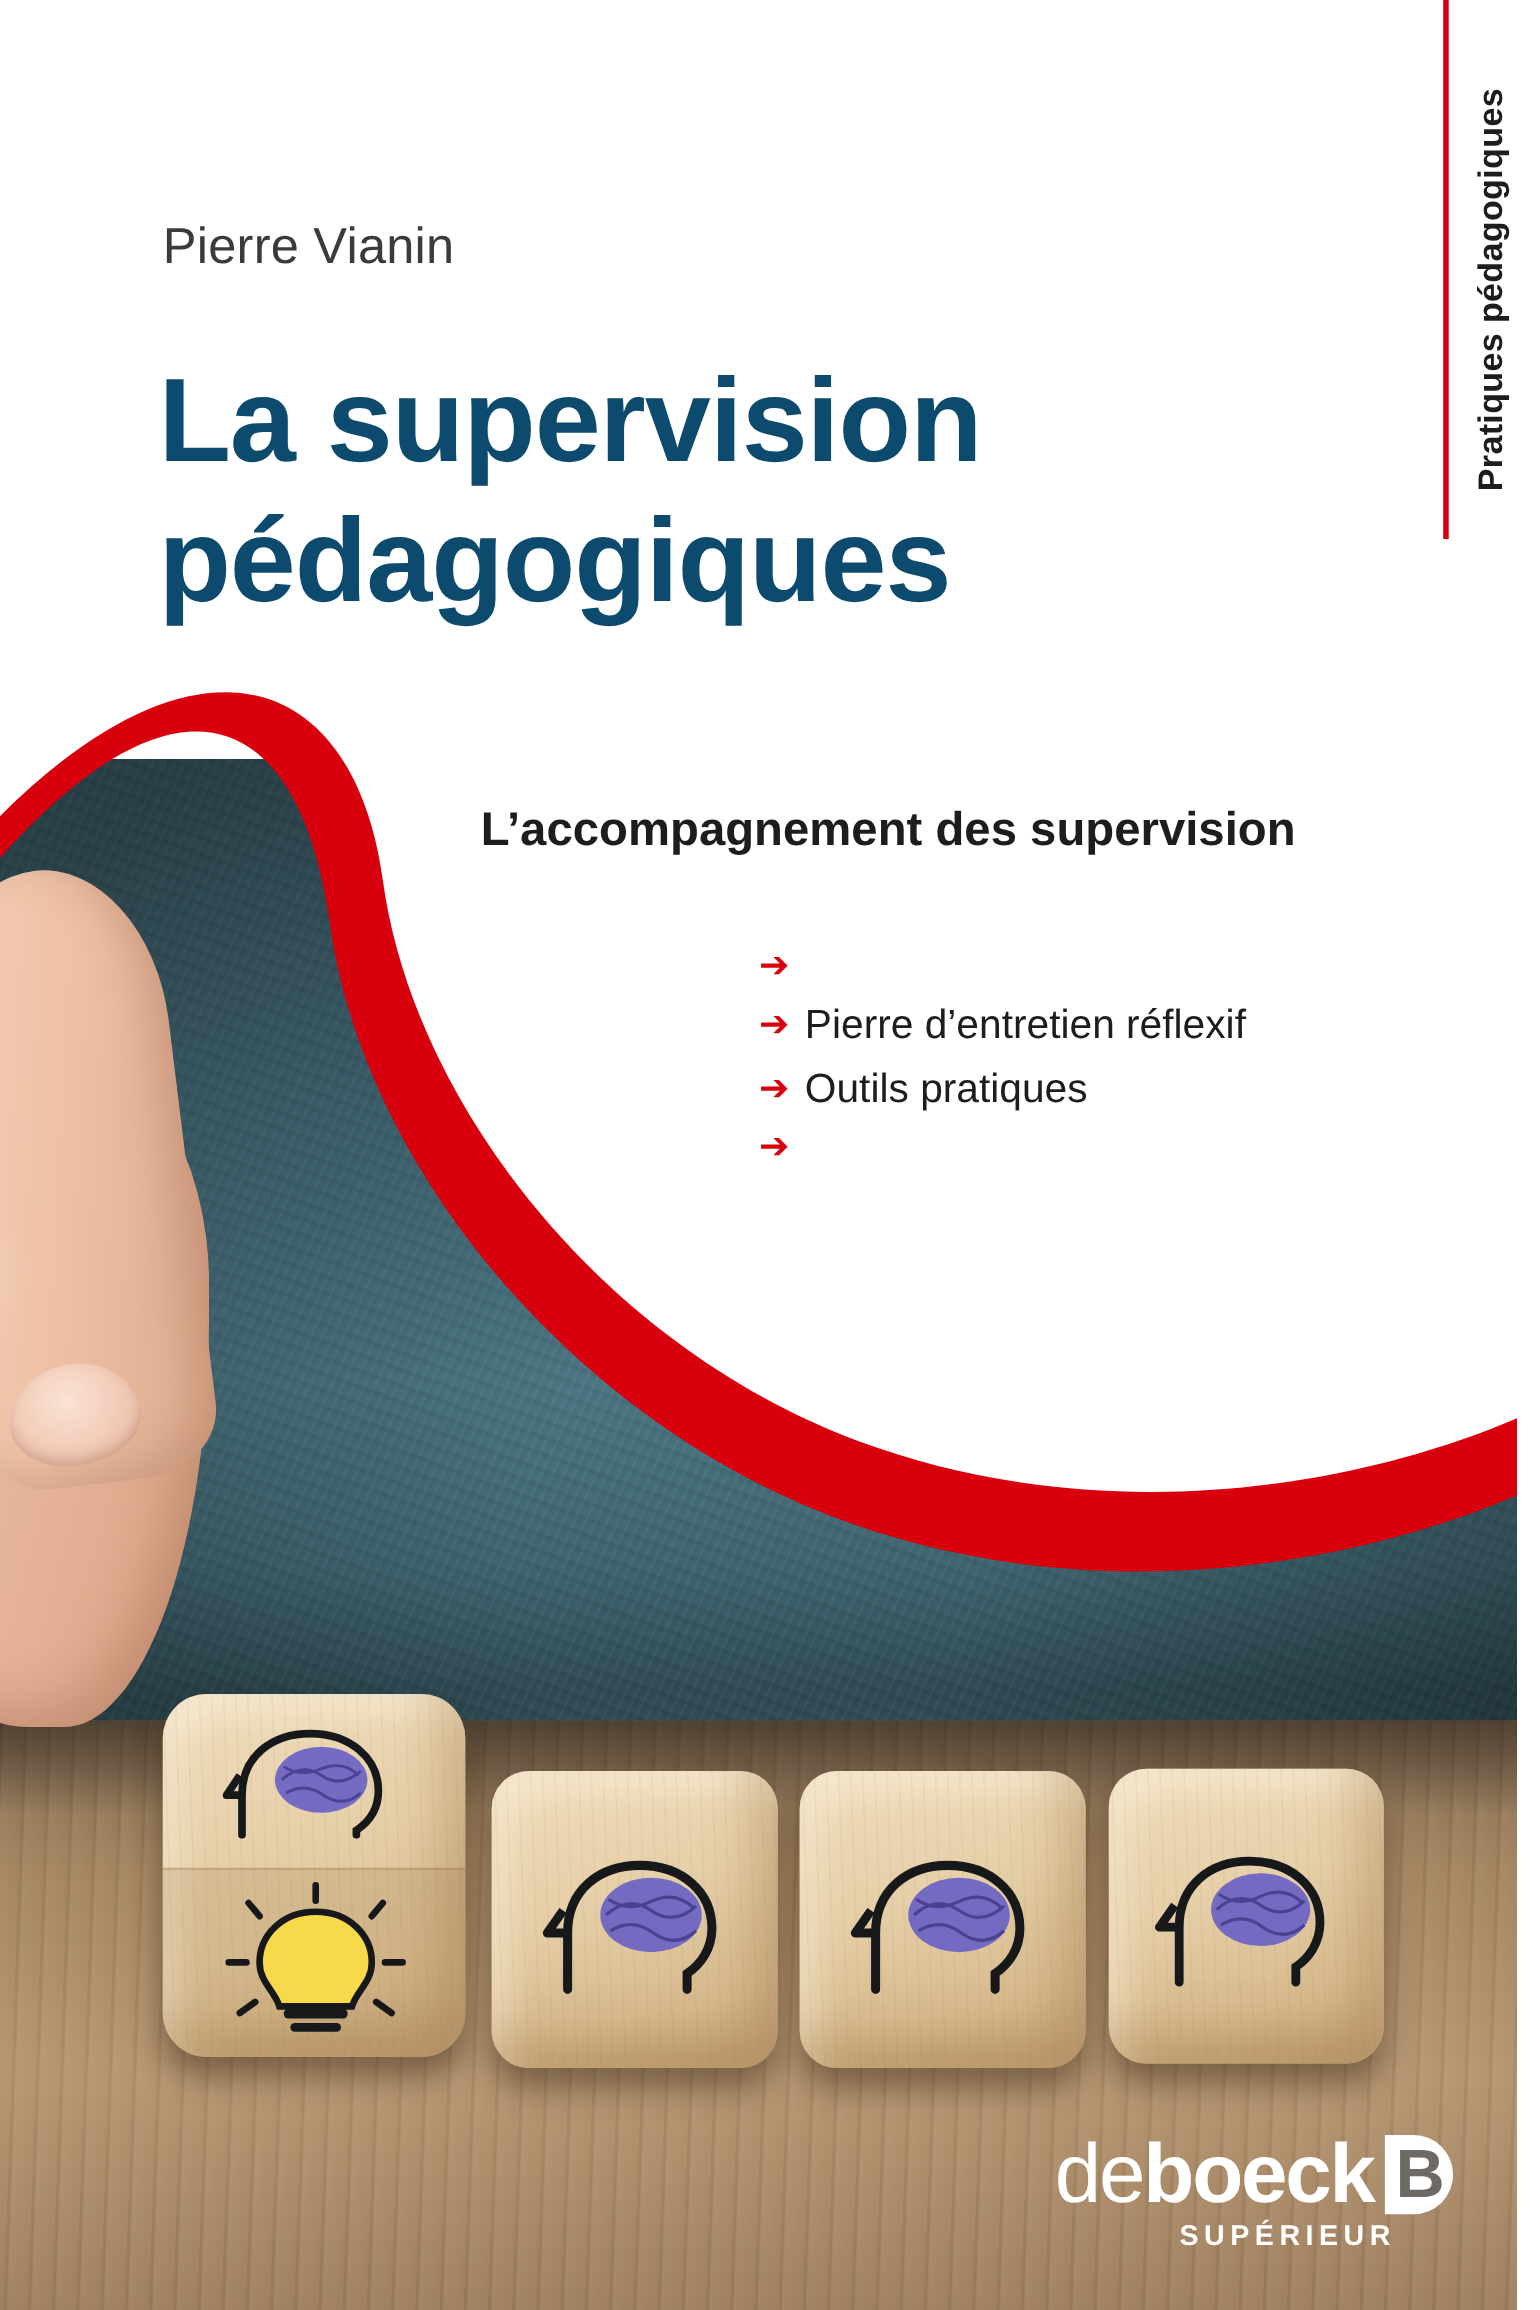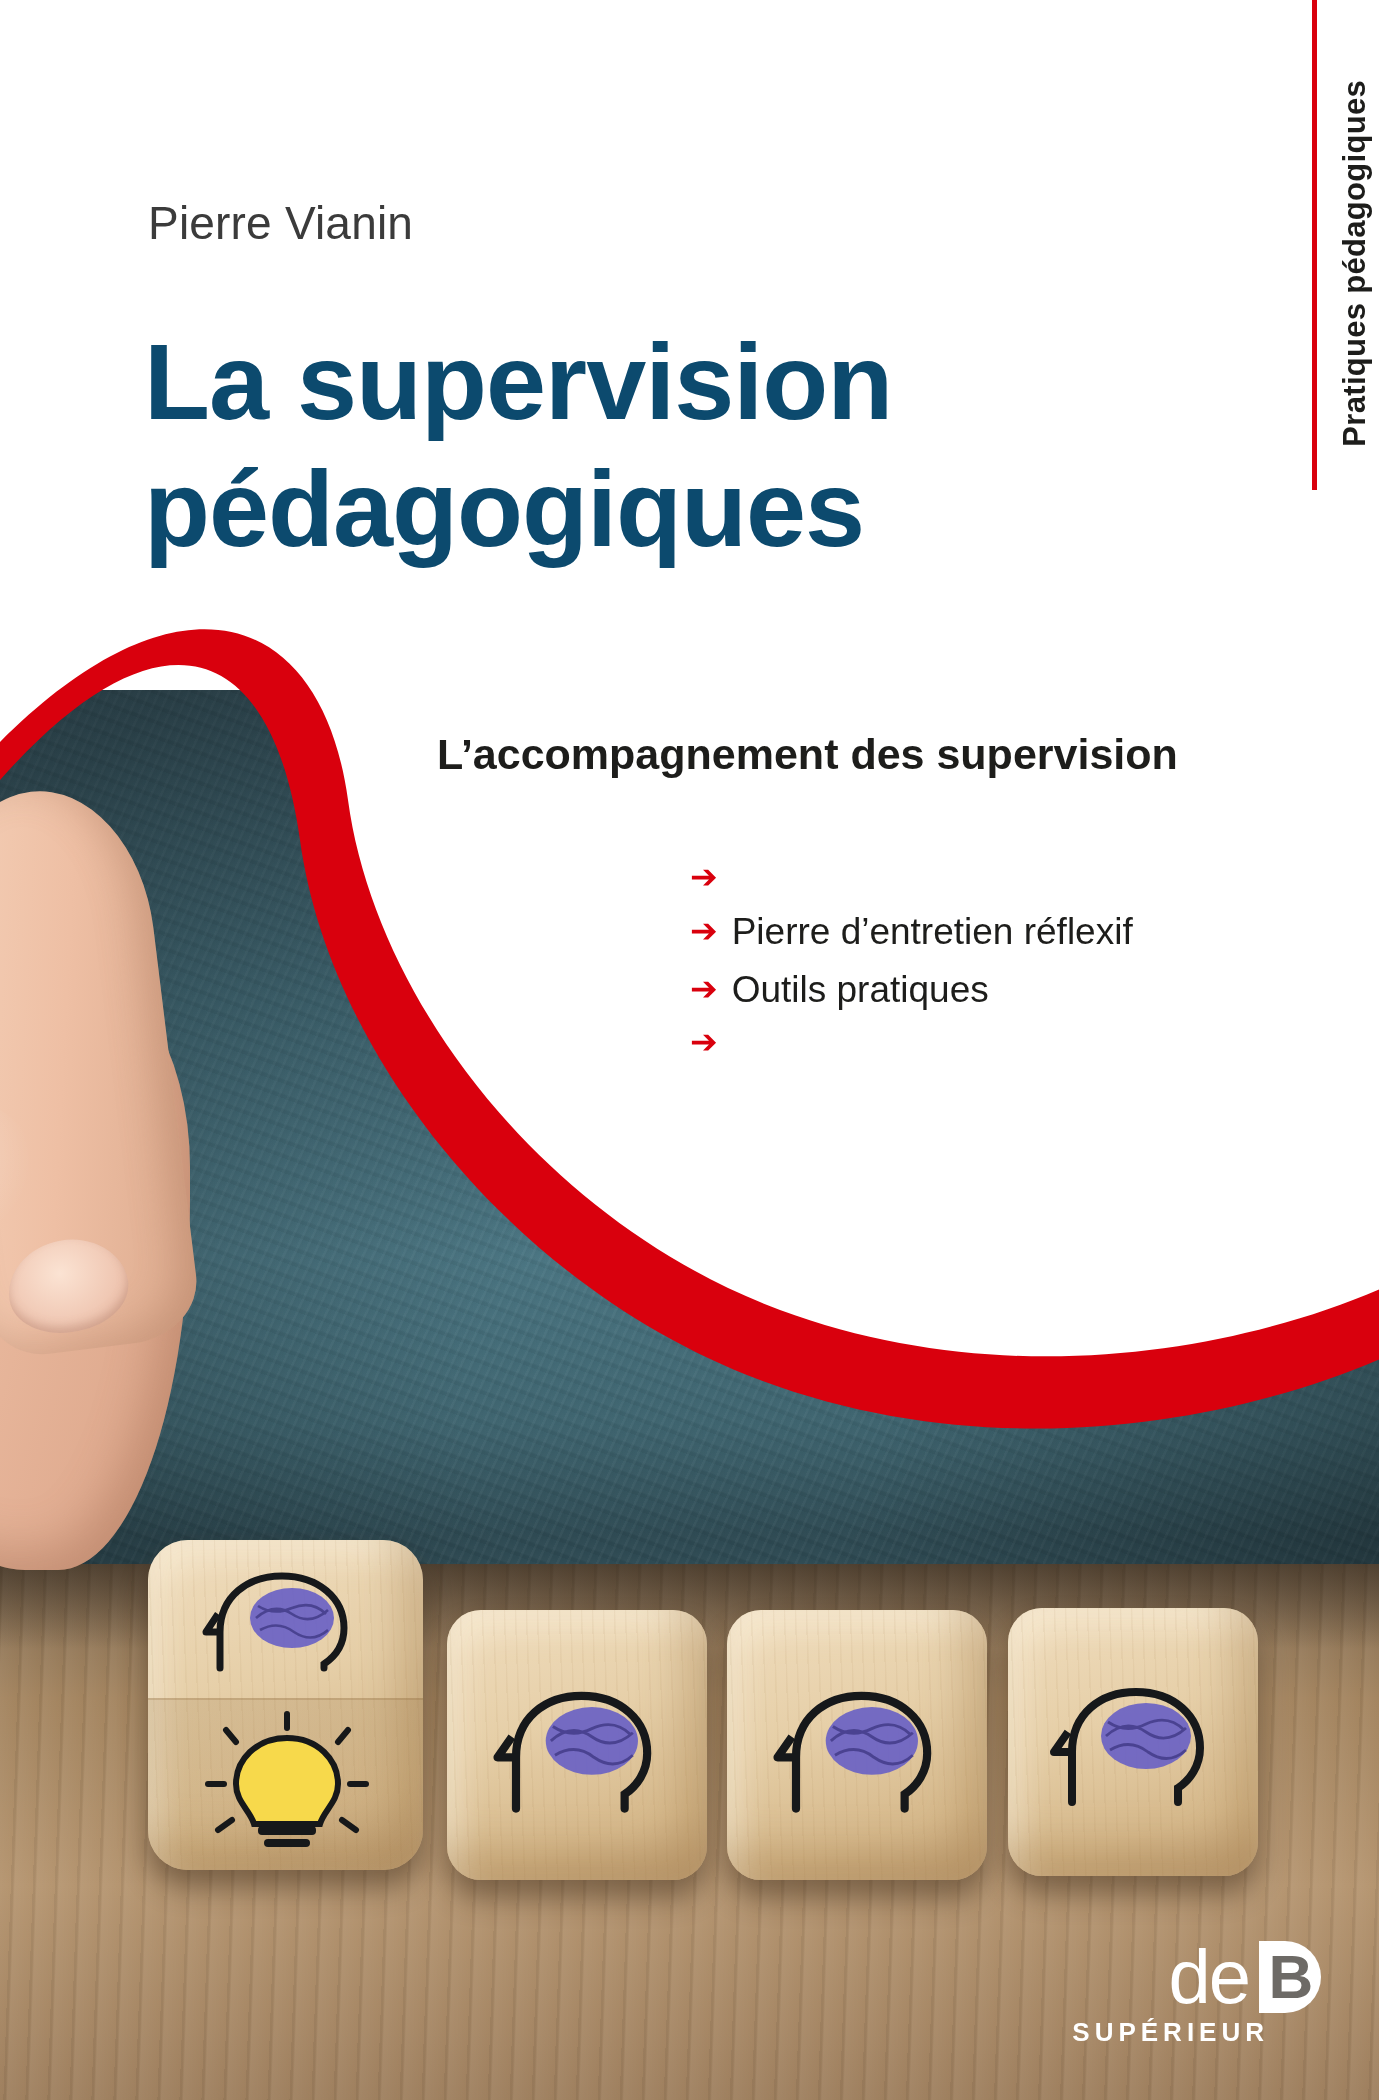--- a/index.html
+++ b/index.html
@@ -410,18 +410,19 @@
   </div>
 
   <div class="collection-rule"></div>
   <div class="collection-strip">
     <div class="collection-label">Pratiques pédagogiques</div>
   </div>
 
   <div class="logo">
     <div class="logo-main">
       <span class="logo-de">de</span>
+        <span class="logo-boeck">boeck</span>
       <span class="logo-b">B</span>
     </div>
     <div class="logo-sub">SUPÉRIEUR</div>
   </div>
 
 </div>
 
 </body></html>

